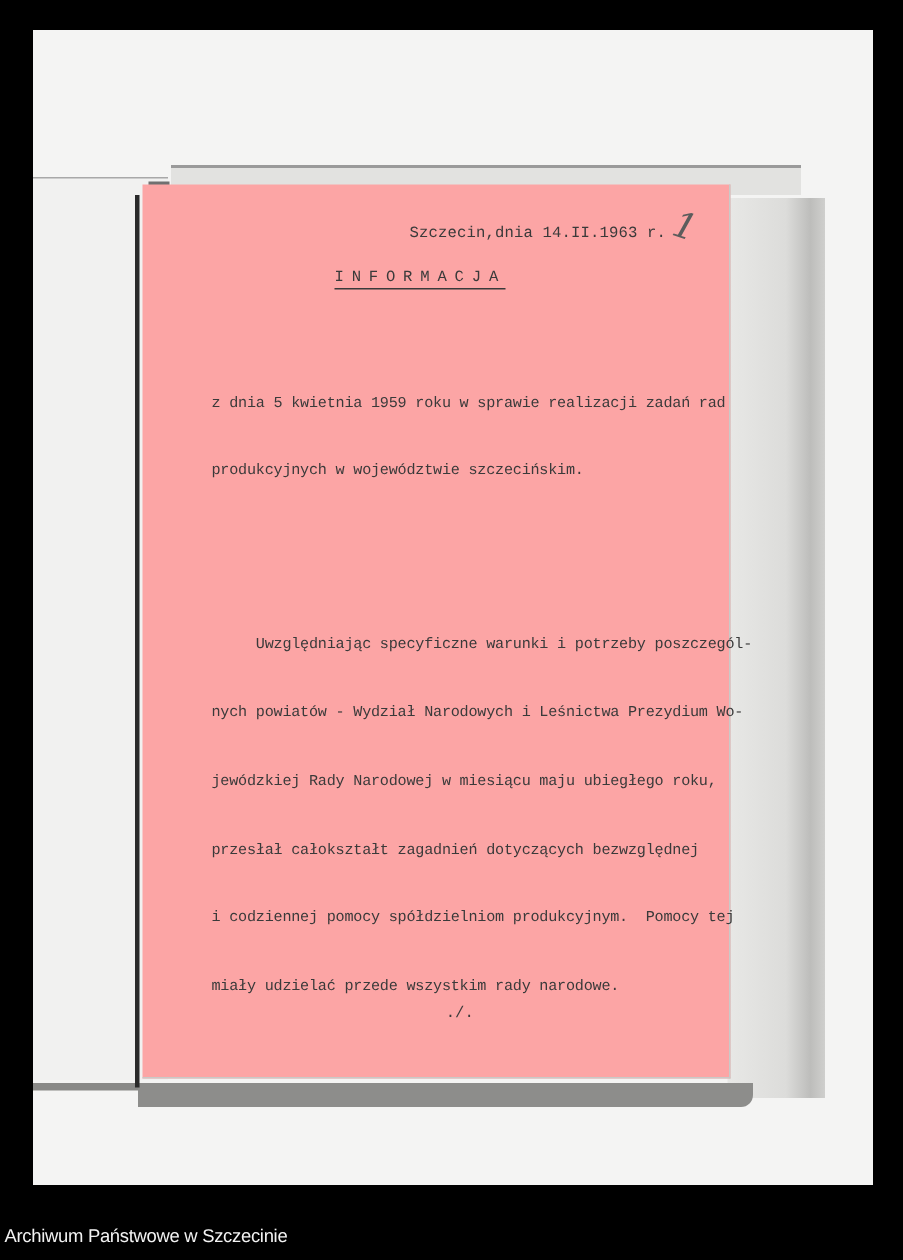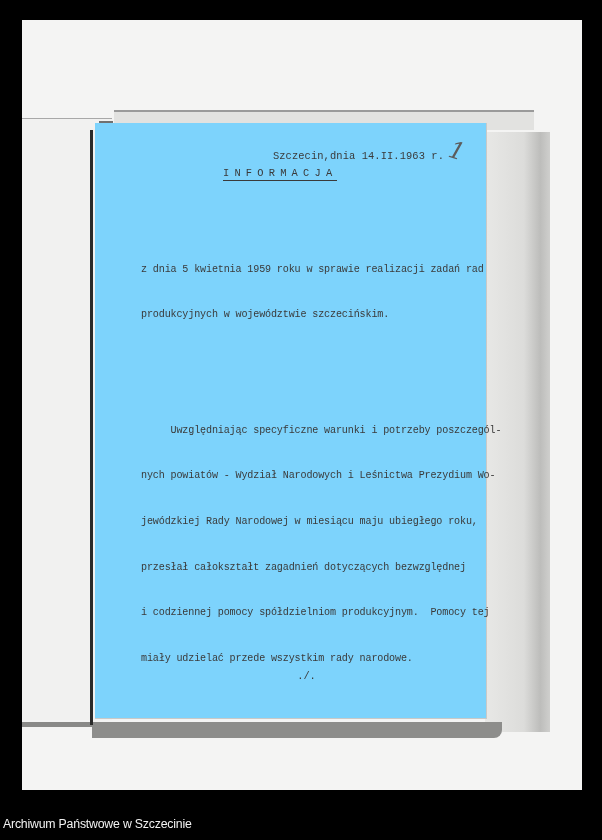--- a/index.html
+++ b/index.html
@@ -33,35 +33,35 @@
     .left-edge-shadow {
       position: absolute; left: 22px; top: 722px; width: 80px; height: 5px;
       background: #8a8a88;
     }
     .spine {
       position: absolute; left: 90px; top: 130px; width: 3px; height: 595px;
       background: #2a2a2a;
     }
     .page {
       position: absolute; left: 95px; top: 123px; width: 392px; height: 596px;
-      background: #7dd3fc; border-right: 1px solid #c9c9c7; border-bottom: 1px solid #c9c9c7;
+      background: #fca5a5; border-right: 1px solid #c9c9c7; border-bottom: 1px solid #c9c9c7;
       color: #3a3a3a;
     }
 
     .dateline {
       position: absolute; top: 27px; right: 42px;
       font-size: 10.4px; letter-spacing: 0.1px; white-space: nowrap;
     }
     .page-number {
       position: absolute; top: 14px; right: 22px;
       font-family: "DejaVu Serif", serif; font-size: 24px; color: #5c5c5c;
       font-style: italic; transform: rotate(18deg);
     }
     .title {
-      position: absolute; top: 44px; left: 0; width: 100%;
+      position: absolute; top: 56px; left: 0; width: 100%;
       padding-left: 128px;
       font-size: 10.4px; letter-spacing: 5.2px; white-space: nowrap;
     }
     .title span { border-bottom: 1.2px solid #3a3a3a; padding-bottom: 1px; }
 
     .body-text {
       position: absolute; top: 78px; left: 46px; width: 340px;
       font-size: 10.1px; line-height: 15.2px; white-space: pre; letter-spacing: -0.15px;
     }
     .para { margin-bottom: 9px; }

